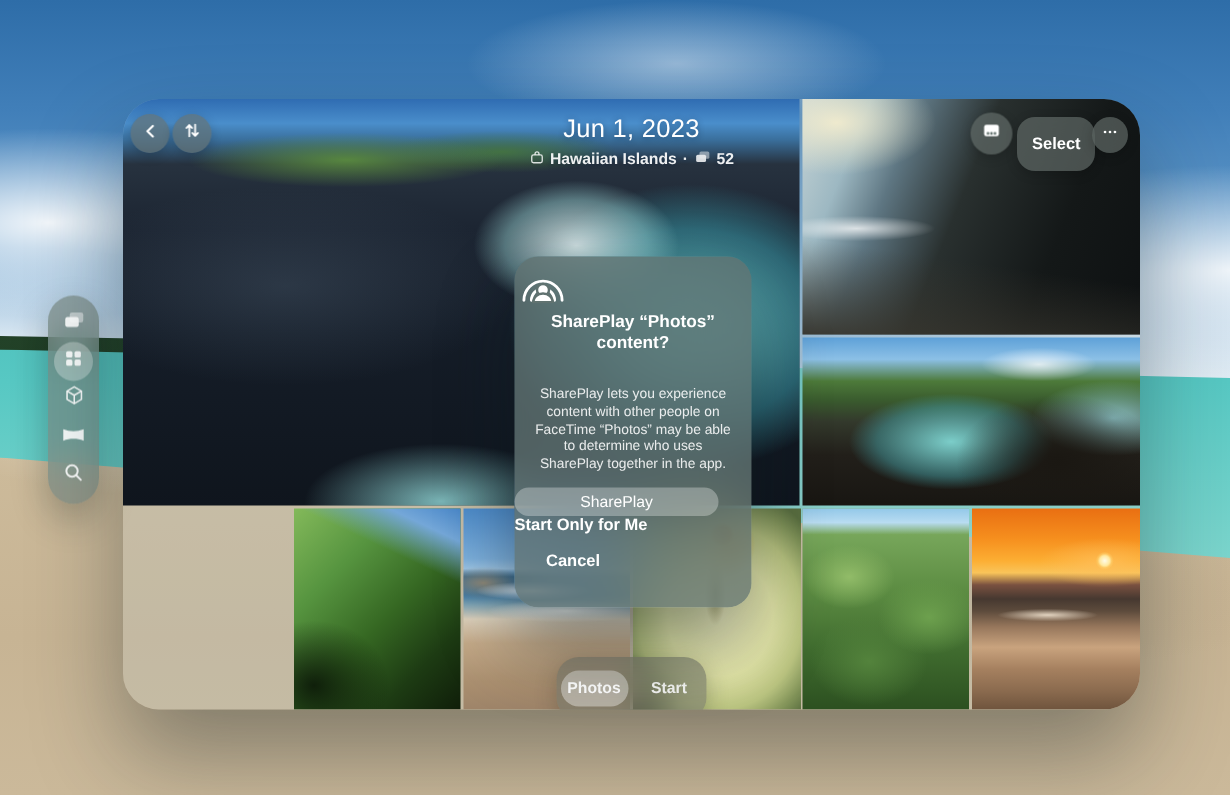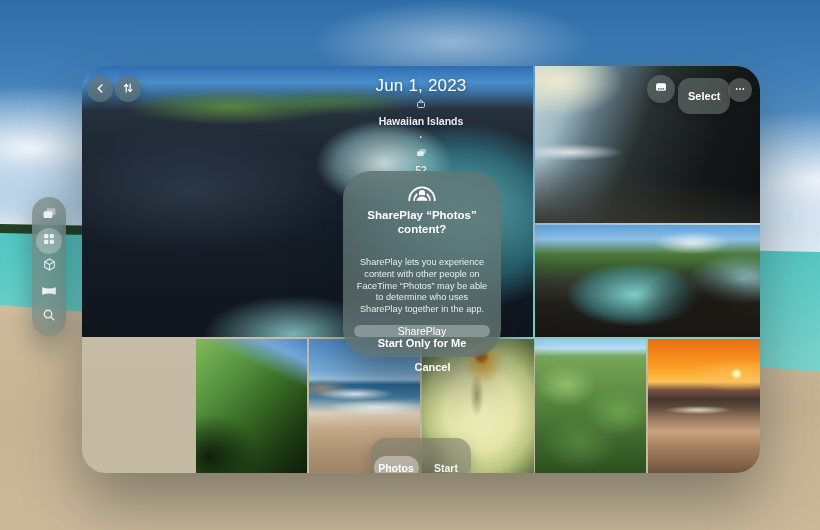--- a/index.html
+++ b/index.html
@@ -108,41 +108,41 @@
   .t9{left:566px;top:273px;width:112px;height:134px;
     background:
       radial-gradient(circle 6px at 79% 26%, #fffbe8 0%, #ffe9a0 55%, rgba(255,210,110,.55) 78%, rgba(255,210,110,0) 100%),
       radial-gradient(ellipse 58px 22px at 79% 27%, rgba(255,192,95,.7), rgba(255,192,95,0) 75%),
       radial-gradient(ellipse 48px 6px at 45% 53%, rgba(255,242,222,.8), rgba(255,242,222,0) 70%),
       linear-gradient(180deg,#e96f12 0%,#f68f1e 15%,#fcae33 26%,#f9c45a 32%,#7a5140 38%,#463830 45%,#5d4b3c 51%,#97775c 59%,#c9a37e 69%,#a5805f 80%,#8a6a4e 91%,#6f543d 100%);}
   
   .win-header{position:absolute;left:0;right:0;top:10px;text-align:center;color:#fff;pointer-events:none;}
   .win-date{font-size:17px;font-weight:400;letter-spacing:.2px;text-shadow:0 1px 4px rgba(0,30,60,.45);}
   .win-sub{margin-top:3px;font-size:10.5px;font-weight:600;color:rgba(255,255,255,.92);
-    display:flex;align-items:center;justify-content:center;gap:4px;text-shadow:0 1px 3px rgba(0,30,60,.4);flex-direction:column;}
+    display:flex;align-items:center;justify-content:center;gap:4px;text-shadow:0 1px 3px rgba(0,30,60,.4);}
   .win-sub svg{opacity:.9}
   .btn-back{left:5px;top:10px;width:26px;height:26px;}
   .btn-sort{left:33px;top:10px;width:26px;height:26px;}
   .btn-grid{left:565px;top:9px;width:28px;height:28px;}
   .btn-more{left:646px;top:12px;width:24px;height:24px;}
   .btn-select{position:absolute;left:596px;top:12px;height:36px;padding:0 10px;border-radius:12px;
     display:flex;align-items:center;color:#fff;font-size:11px;font-weight:600;cursor:pointer;
     background:rgba(105,115,112,.62);backdrop-filter:blur(10px);box-shadow:0 2px 8px rgba(0,0,0,.18);}
   
   .mode-toggle{position:absolute;left:289px;top:372px;width:100px;height:42px;border-radius:15px;
-    background:rgba(120,122,108,.60);backdrop-filter:blur(10px);display:flex;align-items:flex-end;
+    background:rgba(120,122,108,.60);backdrop-filter:blur(10px);display:flex;align-items:center;
     box-shadow:0 4px 14px rgba(40,40,30,.25);}
   .mode-seg{flex:1;height:24px;margin:0 2.5px;border-radius:12px;display:flex;align-items:center;
     justify-content:center;font-size:10.5px;font-weight:600;color:rgba(255,255,255,.92);cursor:pointer;}
   .mode-seg.selected{background:rgba(255,255,255,.38);color:#fff;}
   
-  .dialog{position:absolute;left:343px;top:171px;width:158px;height:186px;border-radius:28px;
+  .dialog{position:absolute;left:343px;top:171px;width:158px;height:234px;border-radius:16px;
     background:rgba(96,114,112,.80);backdrop-filter:blur(22px) saturate(1.1);
     box-shadow:0 24px 50px rgba(10,25,30,.45);
-    display:flex;flex-direction:column;align-items:center;color:#fff;}
+    display:flex;flex-direction:column;align-items:flex-start;color:#fff;}
   .dlg-icon{margin-top:11px;height:20px;color:#fff;}
   .dlg-title{margin-top:7px;font-size:11.5px;font-weight:700;text-align:center;line-height:1.2;padding:0 10px;}
   .dlg-body{margin-top:20px;font-size:9.2px;line-height:1.3;color:rgba(255,255,255,.88);
     text-align:center;padding:0 11px;font-weight:500;}
   .dlg-primary{margin-top:9px;width:136px;height:19px;border-radius:10px;background:rgba(255,255,255,.30);
     display:flex;align-items:center;justify-content:center;font-size:10.5px;font-weight:400;cursor:pointer;}
   .dlg-secondary{margin-top:0;font-size:11px;font-weight:600;cursor:pointer;}
   .dlg-cancel{margin-top:12px;font-size:11px;font-weight:600;cursor:pointer;margin-left:21px;}
 </style>
 </head>

